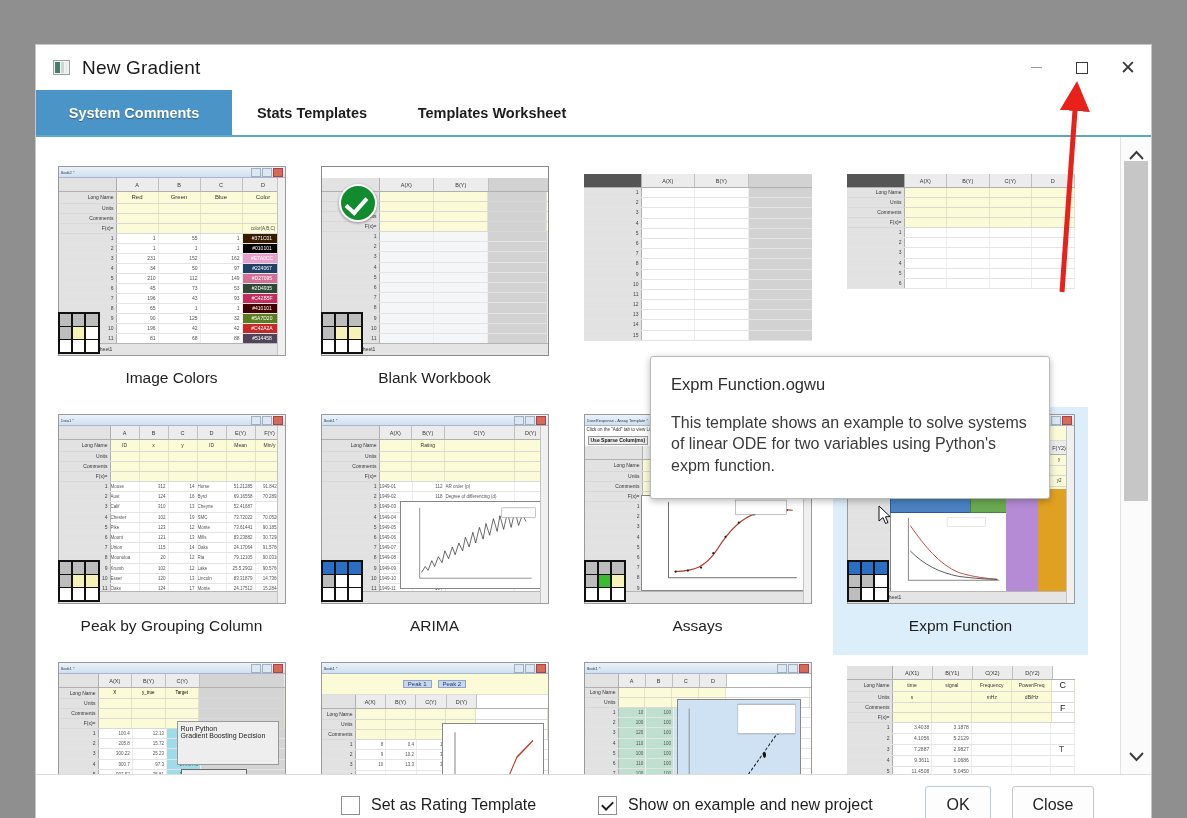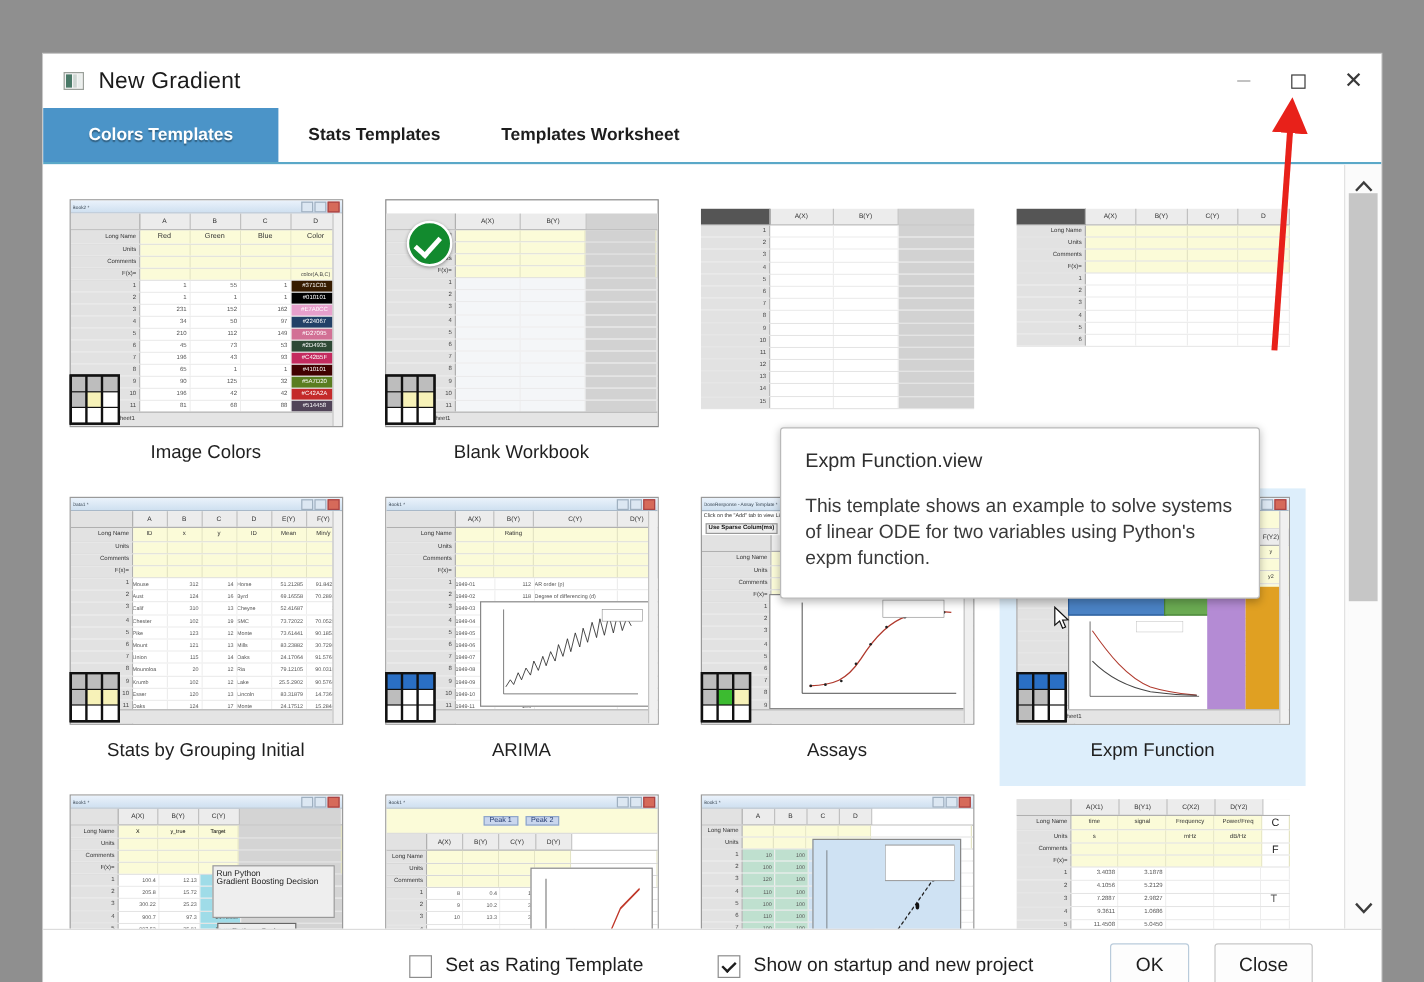--- a/index.html
+++ b/index.html
@@ -131,21 +131,21 @@
         <span class="max-glyph"></span>
       </div>
       <div class="win-btn close">
         <span class="close-glyph">✕</span>
       </div>
     </div>
   </div>
 
   <div class="tabstrip">
     <div class="tab sel tab1">
-      <span>Colors Templates</span>
+      <span>System Comments</span>
     </div>
     <div class="tab tab2">
       <span>Stats Templates</span>
     </div>
     <div class="tab tab3">
       <span>Templates Worksheet</span>
     </div>
   </div>
 
   <div class="content">
@@ -802,21 +802,21 @@
                 <div class="g"></div>
                 <div class="g"></div>
               <div class="g"></div>
                 <div class="y"></div>
                 <div class="y"></div>
               <div></div>
                 <div></div>
                 <div></div>
             </div>
           </div>
-          <div class="caption">Stats by Grouping Initial</div>
+          <div class="caption">Peak by Grouping Column</div>
         </div>
 
         <div class="cell">
           <div class="thumbwrap">
             <div class="fw">
               <div class="fw-tb">
                 <span class="t">Book1 *</span>
                 <span class="btns">
                     <span></span>
                     <span></span>
@@ -1733,21 +1733,21 @@
                   </div>
                 </div>
             </div>
           </div>
           <div class="caption"></div>
         </div>
       </div>
     </div>
 
     <div class="tooltip">
-      <div class="tt-title">Expm Function.view</div>
+      <div class="tt-title">Expm Function.ogwu</div>
       <div class="tt-body">This template shows an example to solve systems of linear ODE for two variables using Python's expm function.</div>
     </div>
 
     <div class="scroll">
       <div class="track"></div>
       <div class="thumb"></div>
       <div class="arr">
         <svg width="17" height="11" viewBox="0 0 17 11">
             <polyline points="2,9 8.5,2 15,9" fill="none" stroke="#3d3d3d" stroke-width="2"></polyline>
           </svg>
@@ -1760,21 +1760,21 @@
     </div>
   </div>
 
   <div class="footer">
     <div class="chk" style="position:absolute;left:305px;">
       <span class="box"></span>
       <span>Set as Rating Template</span>
     </div>
     <div class="chk" style="position:absolute;left:562px;">
       <span class="box on"></span>
-      <span>Show on startup and new project</span>
+      <span>Show on example and new project</span>
     </div>
     <div class="btn ok" style="position:absolute;left:889px;">OK</div>
     <div class="btn" style="position:absolute;left:976px;width:80px;">Close</div>
   </div>
 </div>
 
 <svg class="annot">
   <defs>
     <marker id="ah" markerWidth="6" markerHeight="6" refX="3" refY="3" orient="auto">
       <path d="M0,0 L6,3 L0,6 z" fill="#e8211a"></path>

